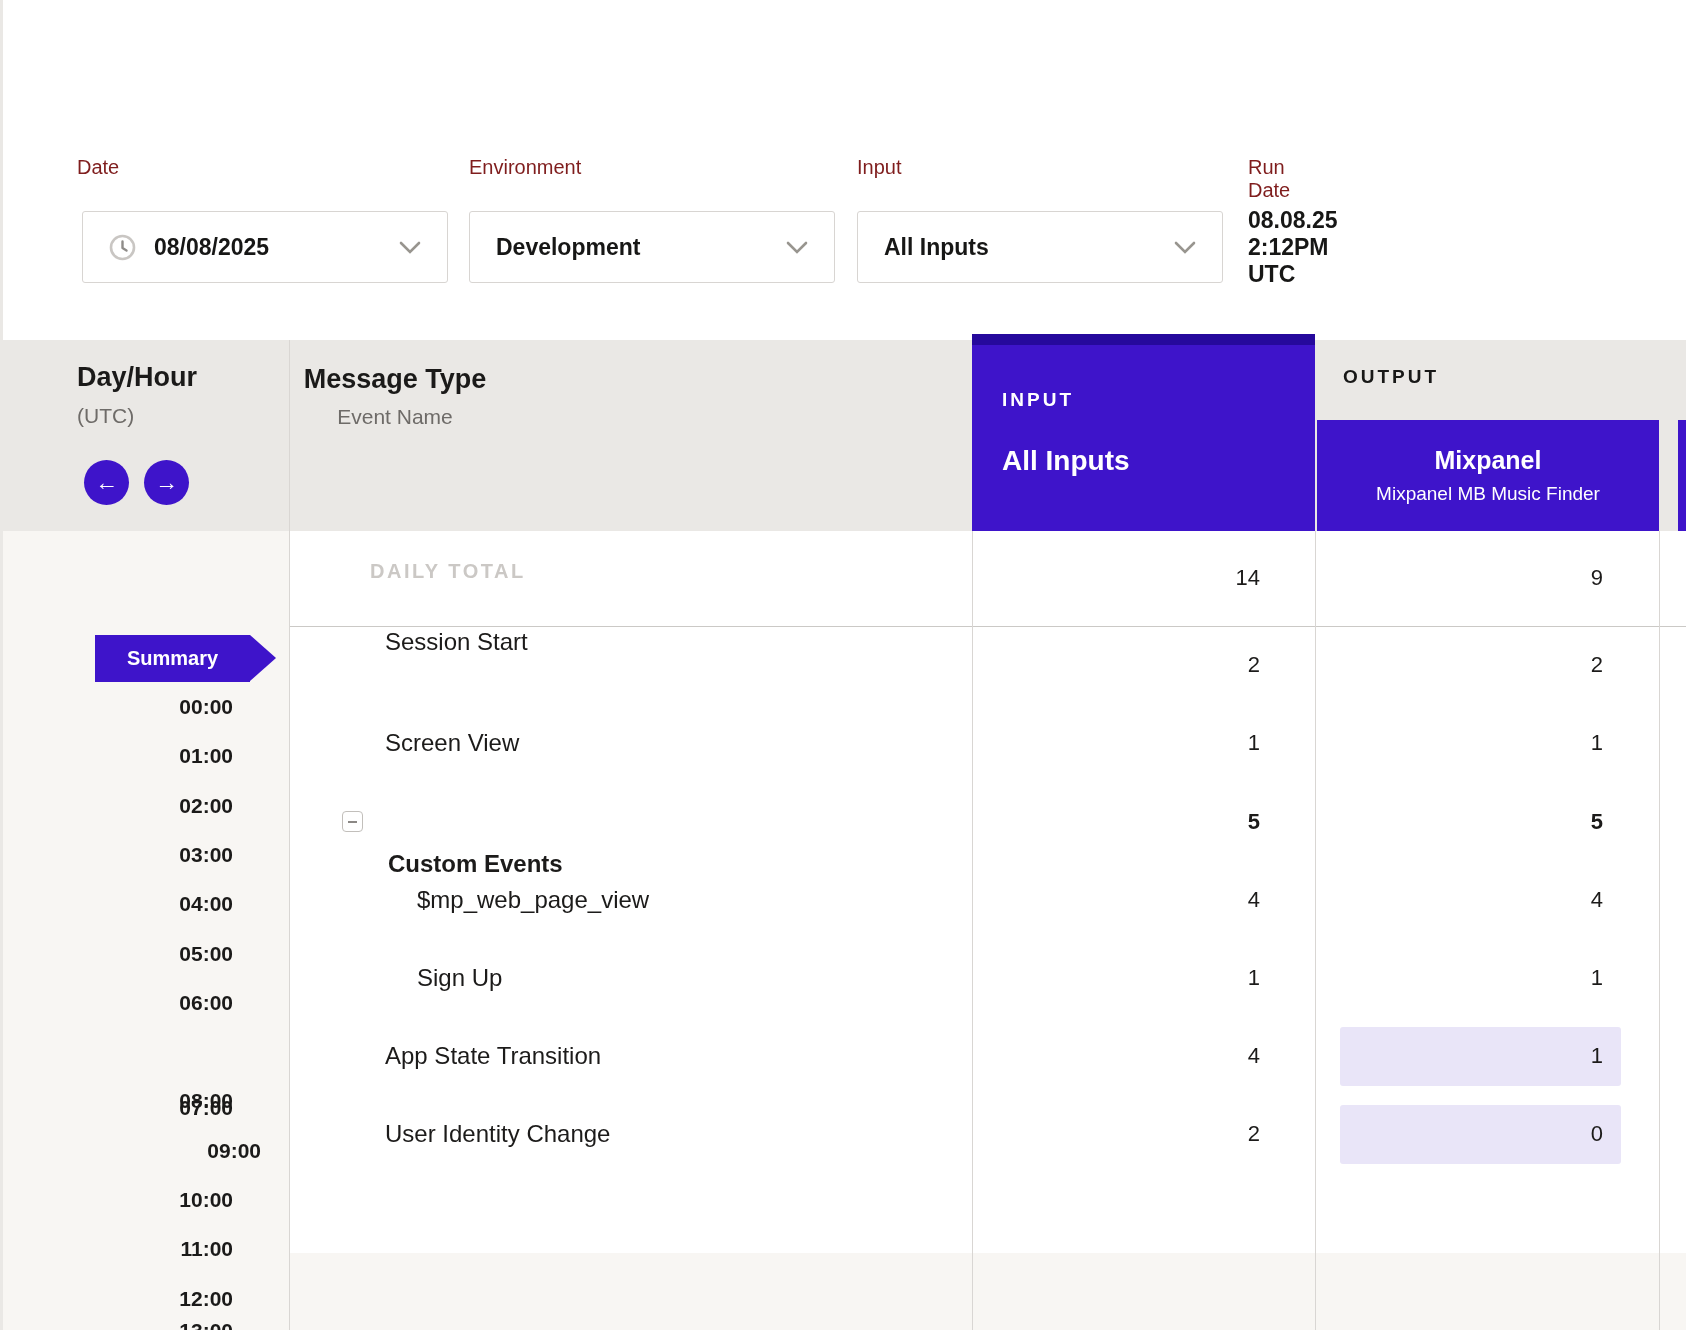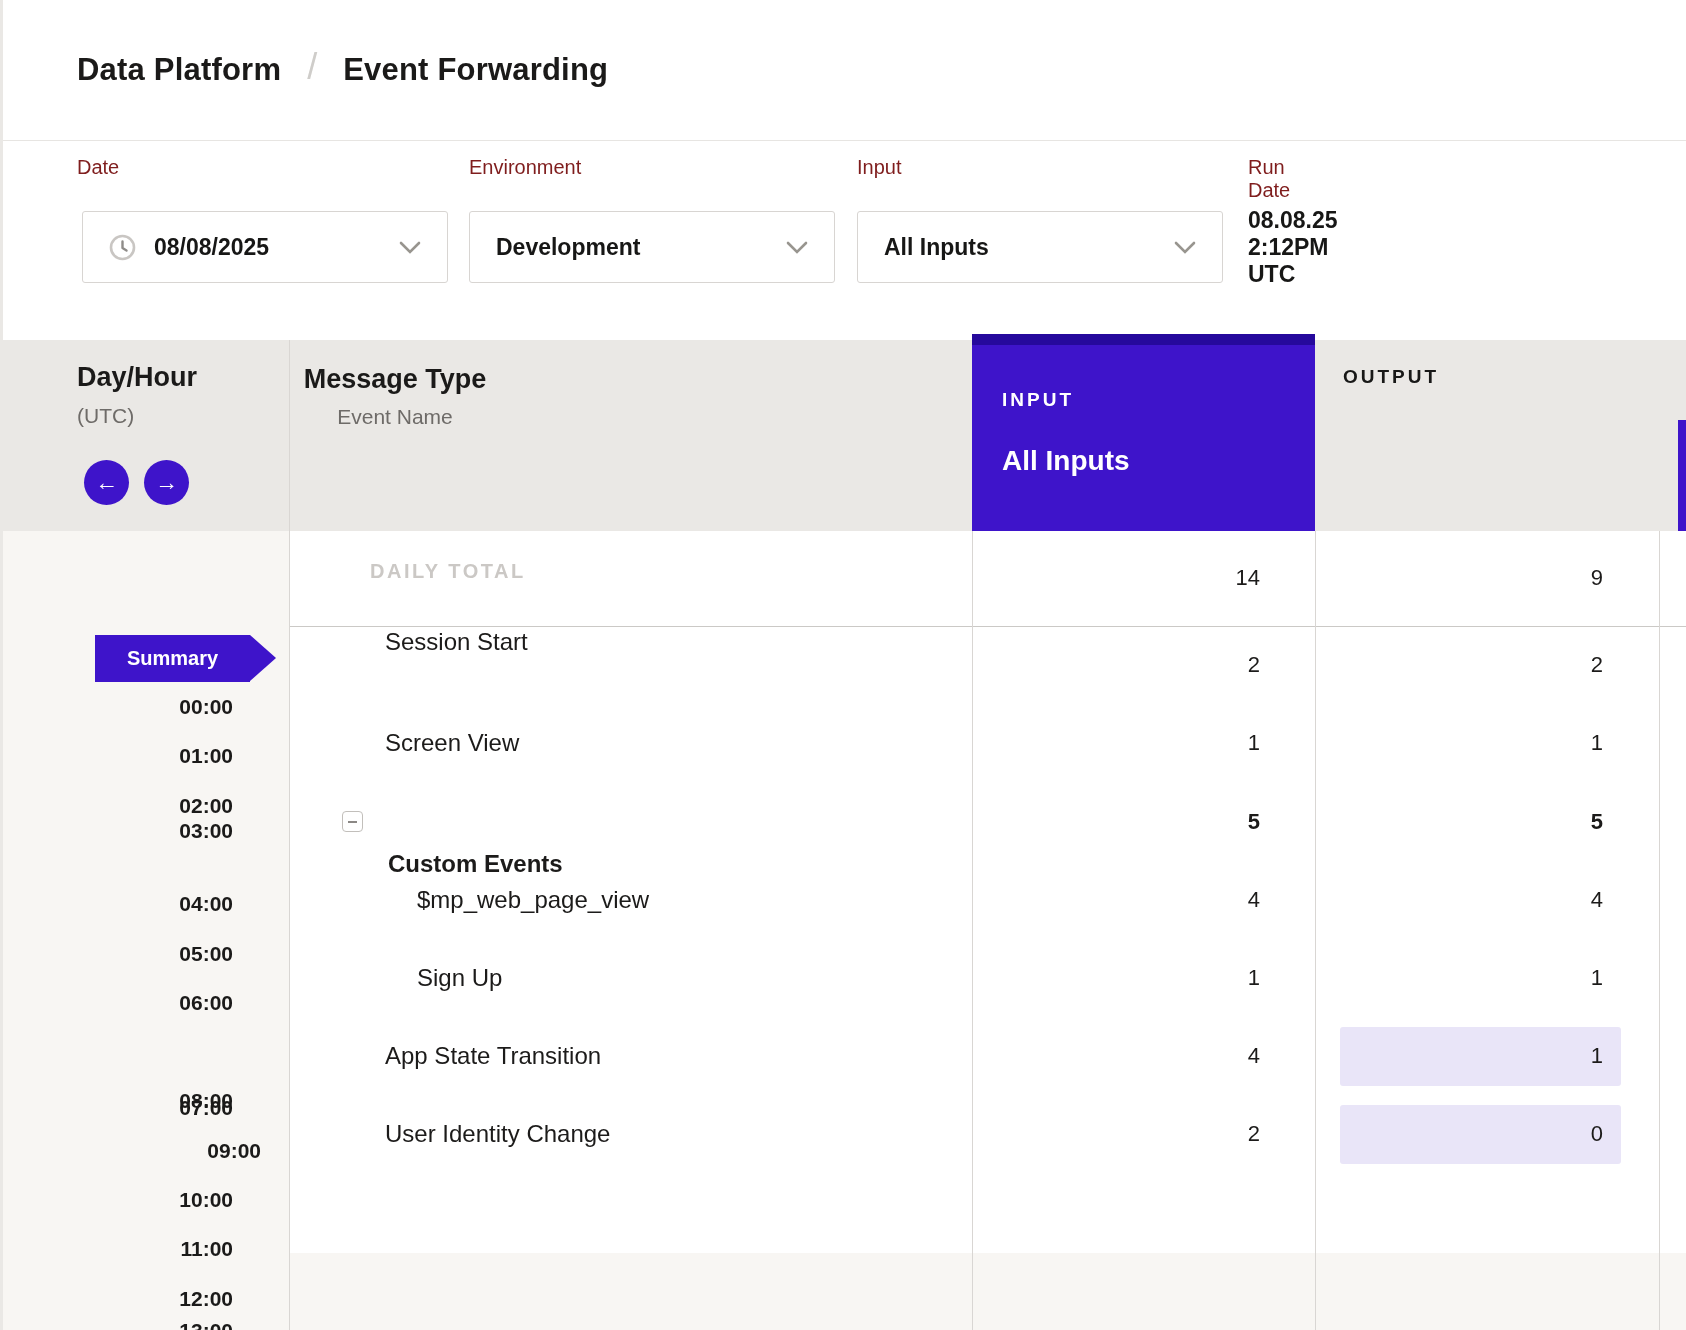--- a/index.html
+++ b/index.html
@@ -70,25 +70,20 @@
   .minus-box{position:absolute;left:342px;width:21px;height:21px;box-sizing:border-box;border:1.5px solid #C2BFBB;
         border-radius:4px;background:transparent;cursor:pointer;display:flex;align-items:center;justify-content:center;z-index:6;}
   .minus-box .dash{width:9px;height:2px;background:#8B8885;}
 </style>
 </head>
 <body>
 
 <div class="page">
   <div class="left-edge"></div>
 
-  <header class="breadcrumb-bar">
-    <span class="crumb">Data Platform</span>
-    <span class="crumb-sep">/</span>
-    <span class="crumb">Event Forwarding</span>
-  </header>
 
   <section class="filters">
 
     <div class="fgroup" style="left:77px;">
       <div class="flabel">Date</div>
       <div class="fbox" style="left:5px;">
         <svg class="clock" width="27" height="27" viewBox="0 0 27 27">
           <circle cx="13.5" cy="13.5" r="11.5" fill="none" stroke="#C9C6C3" stroke-width="2.6"></circle>
           <path d="M13.5 7.5 L13.5 14 L17.5 16.5" fill="none" stroke="#8F8C89" stroke-width="2.4" stroke-linecap="round" stroke-linejoin="round"></path>
         </svg>
@@ -139,20 +134,24 @@
   <div class="msgtype-head">
     <div class="msgtype-title">Message Type</div>
     <div class="msgtype-sub">Event Name</div>
   </div>
 
   <div class="input-block">
     <div class="input-label">INPUT</div>
     <div class="input-name">All Inputs</div>
   </div>
   <div class="output-label">OUTPUT</div>
+  <div class="conn-block">
+    <div class="conn-title">Mixpanel</div>
+    <div class="conn-sub">Mixpanel MB Music Finder</div>
+  </div>
   <div class="conn-partial"></div>
 
   <div class="sidebar-body"></div>
   <div class="bottom-band"></div>
 
   <div class="vline" style="left:289px;top:340px;height:990px;"></div>
   <div class="vline" style="left:972px;top:531px;height:799px;"></div>
   <div class="vline" style="left:1315px;top:531px;height:799px;"></div>
   <div class="vline" style="left:1659px;top:531px;height:799px;"></div>
 
@@ -160,21 +159,21 @@
   <div class="val in" style="top:565px;">14</div>
   <div class="val out" style="top:565px;">9</div>
   <div class="daily-border"></div>
 
   <div class="summary-badge">
     <span>Summary</span>
   </div>
   <div class="hour" style="top:694px;">00:00</div>
   <div class="hour" style="top:743px;">01:00</div>
   <div class="hour" style="top:793px;">02:00</div>
-  <div class="hour" style="top:818px;text-align:right;">03:00</div>
+  <div class="hour" style="top:842px;text-align:right;">03:00</div>
   <div class="hour" style="top:891px;">04:00</div>
   <div class="hour" style="top:941px;">05:00</div>
   <div class="hour" style="top:990px;">06:00</div>
   <div class="hour" style="top:1073px;margin-top:22px;">07:00</div>
   <div class="hour" style="top:1088px;">08:00</div>
   <div class="hour" style="top:1138px;margin-left:28px;">09:00</div>
   <div class="hour" style="top:1187px;">10:00</div>
   <div class="hour" style="top:1236px;">11:00</div>
   <div class="hour" style="top:1286px;">12:00</div>
   <div class="hour" style="top:1318px;">13:00</div>

